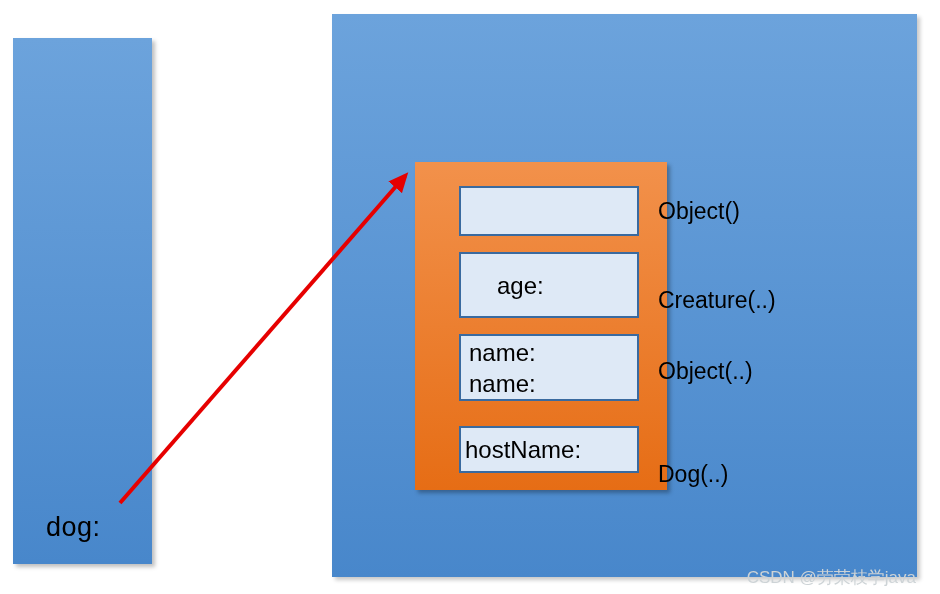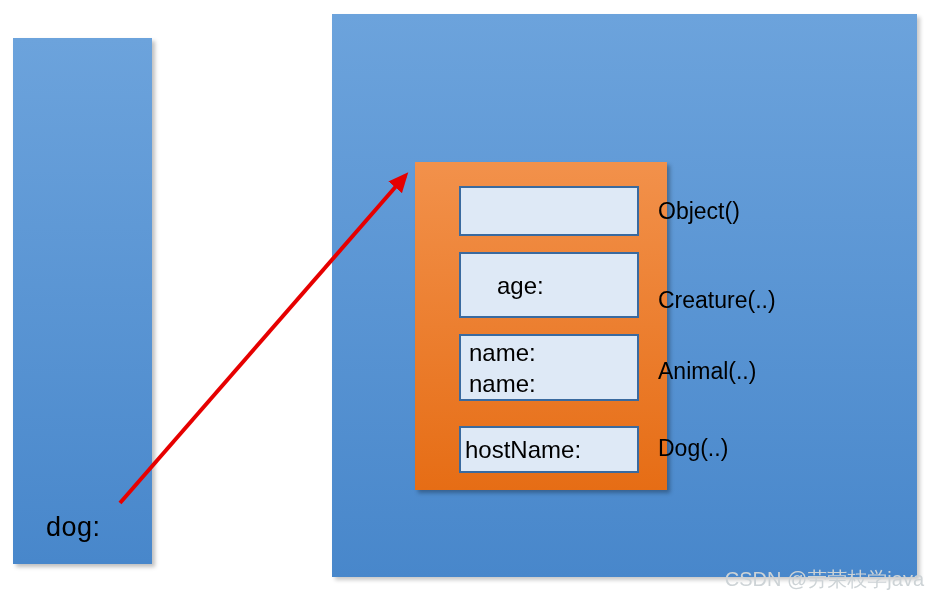--- a/index.html
+++ b/index.html
@@ -73,35 +73,35 @@
     left: 658px;
     height: 30px;
     line-height: 30px;
     font-size: 23px;
     color: #000;
     white-space: nowrap;
   }
   .ctor-1 { top: 196px; }
   .ctor-2 { top: 285px; }
   .ctor-3 { top: 356px; }
-  .ctor-4 { top: 433px; }
+  .ctor-4 { top: 459px; }
 
   
   .arrow-svg {
     position: absolute;
     left: 0; top: 0;
     width: 940px; height: 594px;
     pointer-events: none;
   }
 
   
   .watermark {
     position: absolute;
-    right: 16px; top: 566px;
-    font-size: 20px;
+    right: 24px; top: 566px;
+    font-size: 17px;
     color: var(--watermark_gray);
     white-space: nowrap;
   }
 </style>
 </head>
 <body>
 
 <div class="canvas">
 
   <div class="stack-rect">
@@ -124,21 +124,21 @@
       <span>name:</span>
     </div>
     <div class="slot slot-4">
       <span>hostName:</span>
 
     </div>
   </div>
 
   <div class="ctor-label ctor-1">Object()</div>
   <div class="ctor-label ctor-2">Creature(..)</div>
-  <div class="ctor-label ctor-3">Animal(..)</div>
+  <div class="ctor-label ctor-3">Object(..)</div>
   <div class="ctor-label ctor-4">Dog(..)</div>
 
   <svg class="arrow-svg" viewBox="0 0 940 594" xmlns="http://www.w3.org/2000/svg">
     <defs>
       <marker id="arrowhead" markerUnits="userSpaceOnUse" markerWidth="20" markerHeight="18" refX="15" refY="9" orient="auto">
         <polygon points="0,0 20,9 0,18" fill="#E60000"></polygon>
       </marker>
     </defs>
     <line x1="120" y1="503" x2="405" y2="176" stroke="#E60000" stroke-width="4" marker-end="url(#arrowhead)"></line>
   </svg>

